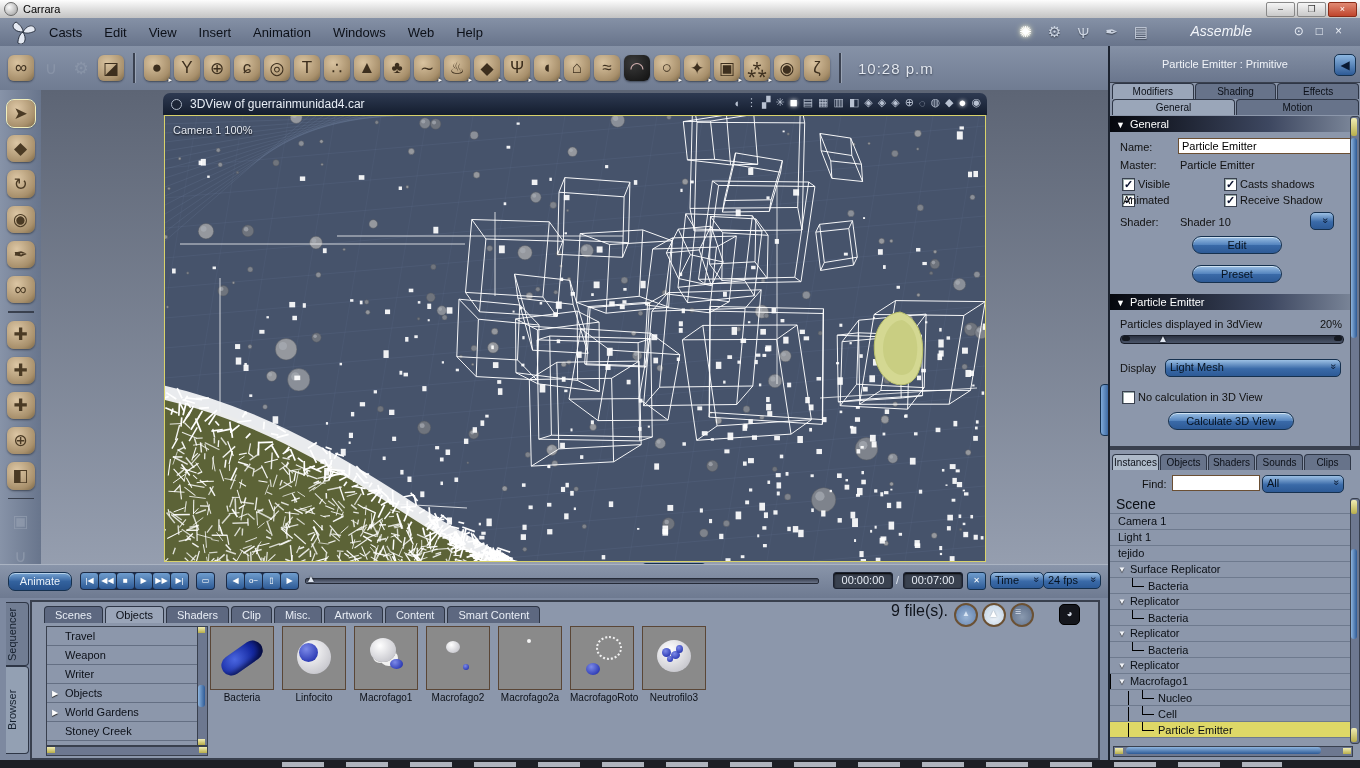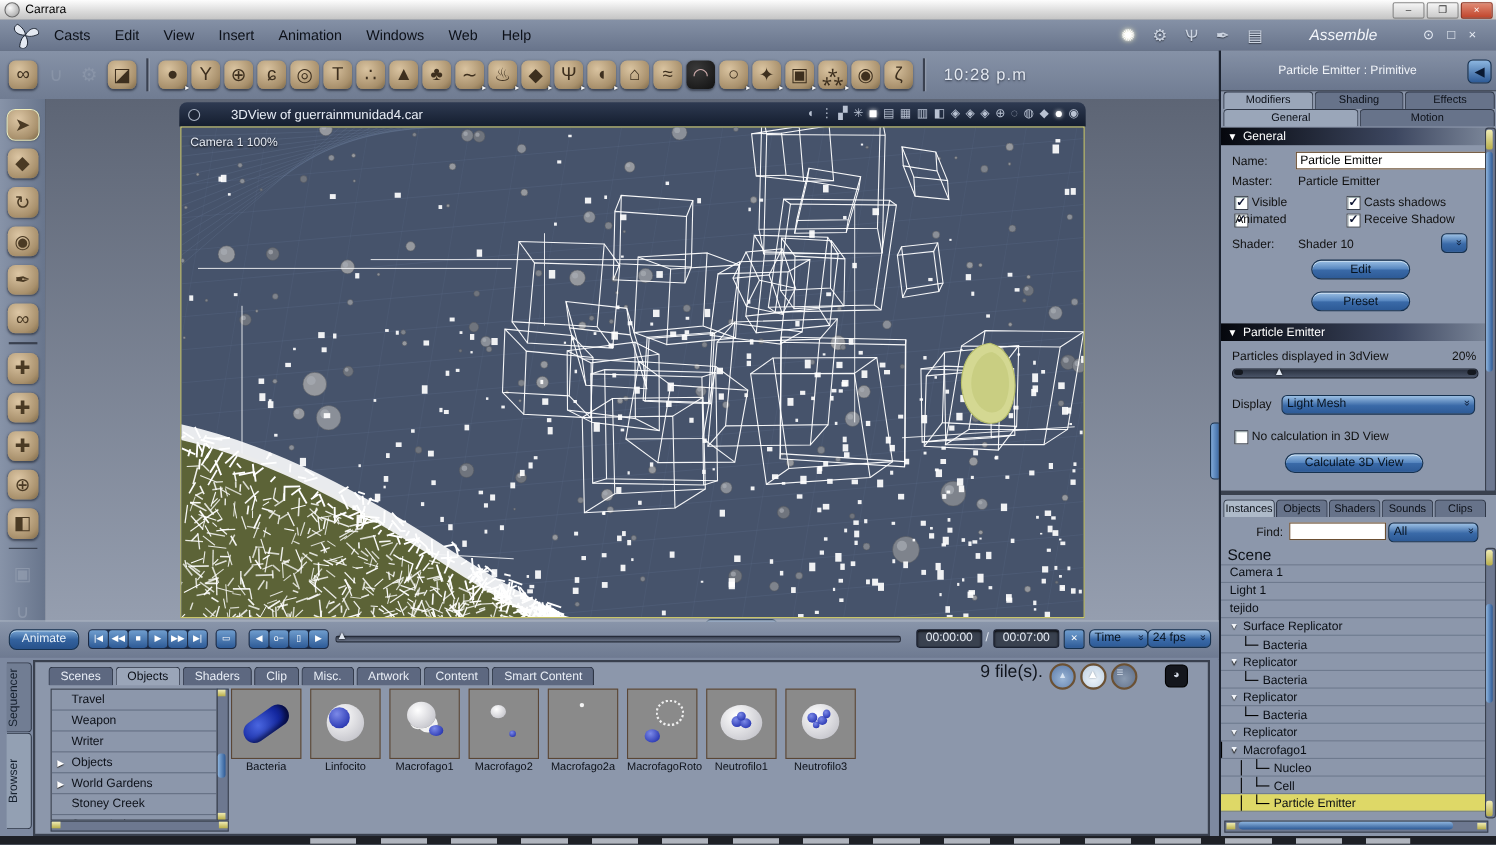--- a/index.html
+++ b/index.html
@@ -42,21 +42,21 @@
   .ltool{width:28px;height:28px;margin:4px 0;border-radius:7px;display:flex;align-items:center;justify-content:center;
          font-size:17px;color:#4a3a24;background:radial-gradient(circle at 35% 30%,#dcc6a4,#a8906c 70%,#7a6646);
          box-shadow:0 1px 2px rgba(10,14,24,.5);}
   .ltool.dim{background:none;box-shadow:none;color:#9aa4b5;opacity:.6;}
   .ltool.hot{outline:1px solid #f0eebc;}
   .lsep{width:26px;height:2px;background:#39404e;margin:4px 0;}
   
   .workspace{left:41px;top:90px;width:1067px;height:508px;background:linear-gradient(180deg,#5d6575,#99a2b3);}
   .viewport{left:122px;top:3px;width:824px;height:469px;}
   .vp-head{position:absolute;left:0;top:0;width:824px;height:22px;background:linear-gradient(180deg,#2e3a52,#141d2e);
-           border-radius:7px 7px 0 0;display:flex;align-items:center;color:#e8edf5;gap:20px;}
+           border-radius:7px 7px 0 0;display:flex;align-items:center;color:#e8edf5;}
   .vp-title{font-size:12px;margin-left:8px;}
   .vp-dot{width:9px;height:9px;border-radius:50%;border:1px solid #aeb8c8;margin-left:8px;background:#1c2536;}
   .vp-icons{position:absolute;right:6px;top:2px;display:flex;align-items:center;gap:5px;}
   .vp-ic{font-size:11px;color:#b9c2d2;}
   .vp-ic.bright{color:#ffffff;font-size:13px;text-shadow:0 0 4px #fff;}
   .vp-body{position:absolute;left:1px;top:22px;width:820px;height:445px;border:1px solid #d8d26a;background:#46536b;}
   .cam-label{position:absolute;left:8px;top:8px;font-size:11px;color:#e4e9f2;text-shadow:0 1px 2px #000;z-index:5;}
   .vp-hscroll{position:absolute;left:478px;top:470px;width:64px;height:10px;border-radius:5px;
               background:linear-gradient(180deg,#7fa9d8,#2d5a96);border:1px solid #16314f;}
   .splitter{left:1100px;top:384px;width:9px;height:50px;border-radius:4px;
@@ -1862,29 +1862,20 @@
           </div>
           <div class="thumb">
             <div class="thumb-img">
               <div class="dot" style="width: 22px; height: 20px; left: 25px; top: 9px; border: 2px dotted rgb(239, 239, 239); background: transparent;"></div>
               <div class="dot" style="width: 14px; height: 12px; left: 15px; top: 36px; background: radial-gradient(circle at 38% 32%, rgb(124, 138, 232), rgb(50, 64, 184) 70%, rgb(26, 36, 136));"></div>
             </div>
             <div class="thumb-label">MacrofagoRoto</div>
           </div>
           <div class="thumb">
             <div class="thumb-img">
-              <div class="dot" style="width: 38px; height: 32px; left: 12px; top: 14px; background: radial-gradient(circle at 38% 32%, rgb(255, 255, 255), rgb(201, 201, 207) 75%, rgb(154, 154, 160));"></div>
-              <div class="dot" style="width: 10px; height: 10px; left: 22px; top: 24px; background: radial-gradient(circle at 38% 32%, rgb(124, 138, 232), rgb(50, 64, 184) 70%, rgb(26, 36, 136));"></div>
-              <div class="dot" style="width: 10px; height: 9px; left: 30px; top: 26px; background: radial-gradient(circle at 38% 32%, rgb(124, 138, 232), rgb(50, 64, 184) 70%, rgb(26, 36, 136));"></div>
-              <div class="dot" style="width: 8px; height: 8px; left: 27px; top: 20px; background: radial-gradient(circle at 38% 32%, rgb(124, 138, 232), rgb(50, 64, 184) 70%, rgb(26, 36, 136));"></div>
-            </div>
-            <div class="thumb-label">Neutrofilo1</div>
-          </div>
-          <div class="thumb">
-            <div class="thumb-img">
               <div class="dot" style="width: 34px; height: 32px; left: 14px; top: 13px; background: radial-gradient(circle at 38% 32%, rgb(255, 255, 255), rgb(201, 201, 207) 75%, rgb(154, 154, 160));"></div>
               <div class="dot" style="width: 9px; height: 9px; left: 19px; top: 21px; background: radial-gradient(circle at 38% 32%, rgb(124, 138, 232), rgb(50, 64, 184) 70%, rgb(26, 36, 136));"></div>
               <div class="dot" style="width: 9px; height: 8px; left: 28px; top: 24px; background: radial-gradient(circle at 38% 32%, rgb(124, 138, 232), rgb(50, 64, 184) 70%, rgb(26, 36, 136));"></div>
               <div class="dot" style="width: 7px; height: 8px; left: 33px; top: 18px; background: radial-gradient(circle at 38% 32%, rgb(124, 138, 232), rgb(50, 64, 184) 70%, rgb(26, 36, 136));"></div>
               <div class="dot" style="width: 6px; height: 6px; left: 24px; top: 29px; background: radial-gradient(circle at 38% 32%, rgb(124, 138, 232), rgb(50, 64, 184) 70%, rgb(26, 36, 136));"></div>
             </div>
             <div class="thumb-label">Neutrofilo3</div>
           </div>
         </div>
     </div>

